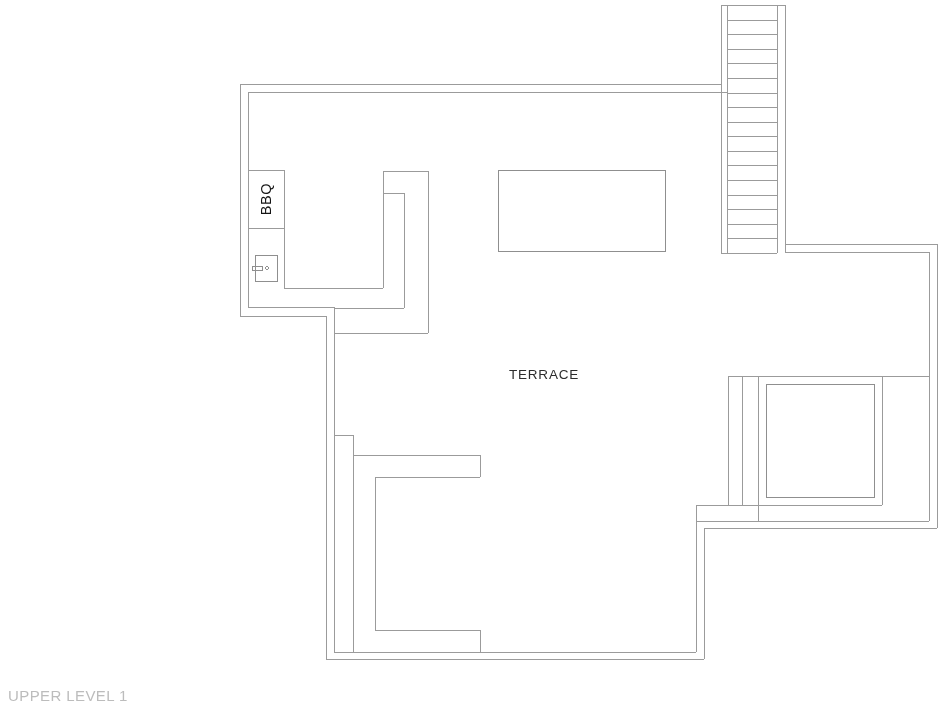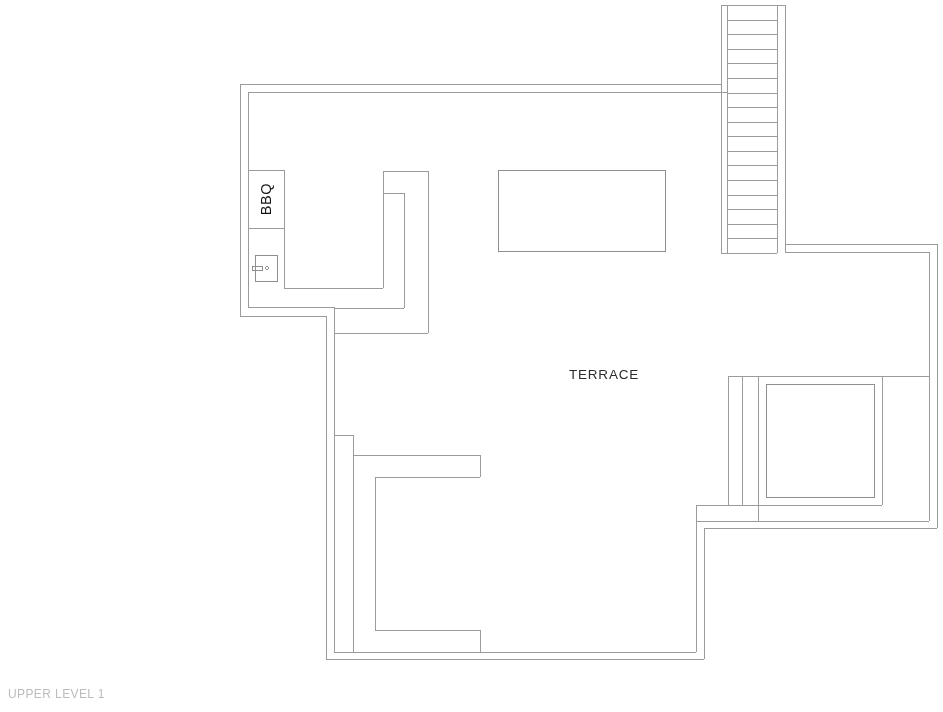--- a/index.html
+++ b/index.html
@@ -15,21 +15,21 @@
     background: #ffffff;
     overflow: hidden;
   }
   svg.plan {
     position: absolute;
     left: 0;
     top: 0;
   }
   .room-label {
     position: absolute;
-    left: 604px;
+    left: 544px;
     top: 374px;
     transform: translate(-50%, -50%);
     font-size: 13.5px;
     letter-spacing: 0.8px;
     color: #2d2d2d;
     white-space: nowrap;
   }
   .bbq-label {
     position: absolute;
     left: 266px;
@@ -38,21 +38,21 @@
     font-size: 14.5px;
     font-weight: 500;
     letter-spacing: 0.6px;
     color: #141414;
     white-space: nowrap;
   }
   .level-label {
     position: absolute;
     left: 8px;
     top: 687px;
-    font-size: 12px;
+    font-size: 15px;
     letter-spacing: 0.4px;
     color: #bcbcbc;
     white-space: nowrap;
   }
 </style>
 </head>
 <body>
 
 <div class="canvas">
   <svg class="plan" width="943" height="712" viewBox="0 0 943 712" id="plan-svg" shape-rendering="crispEdges">

